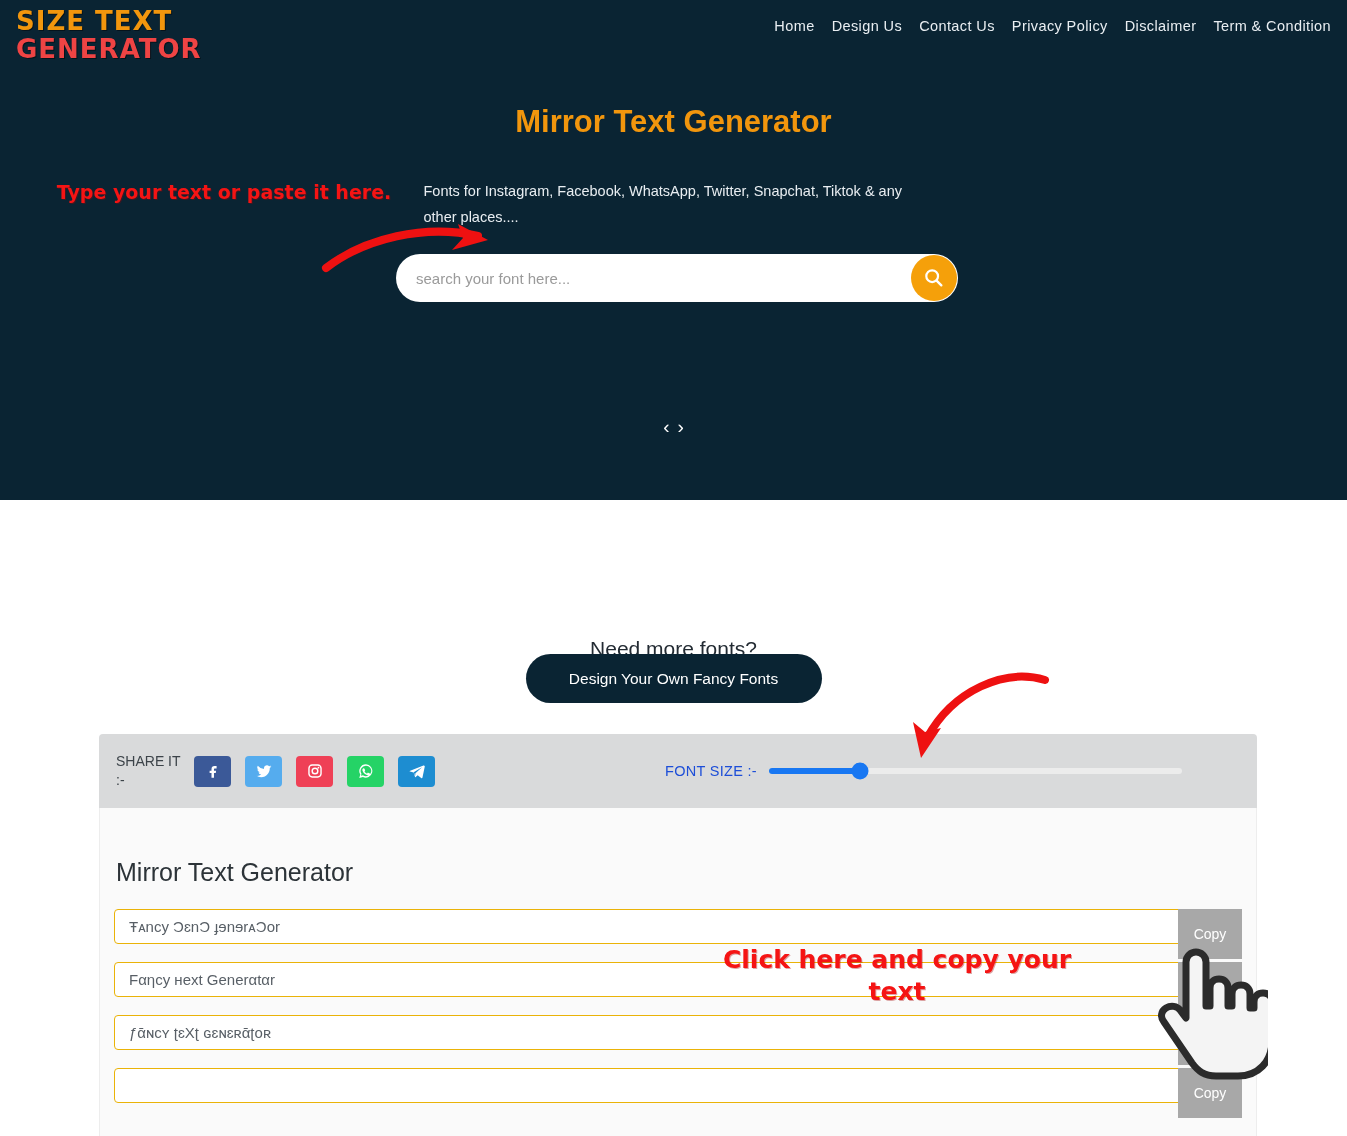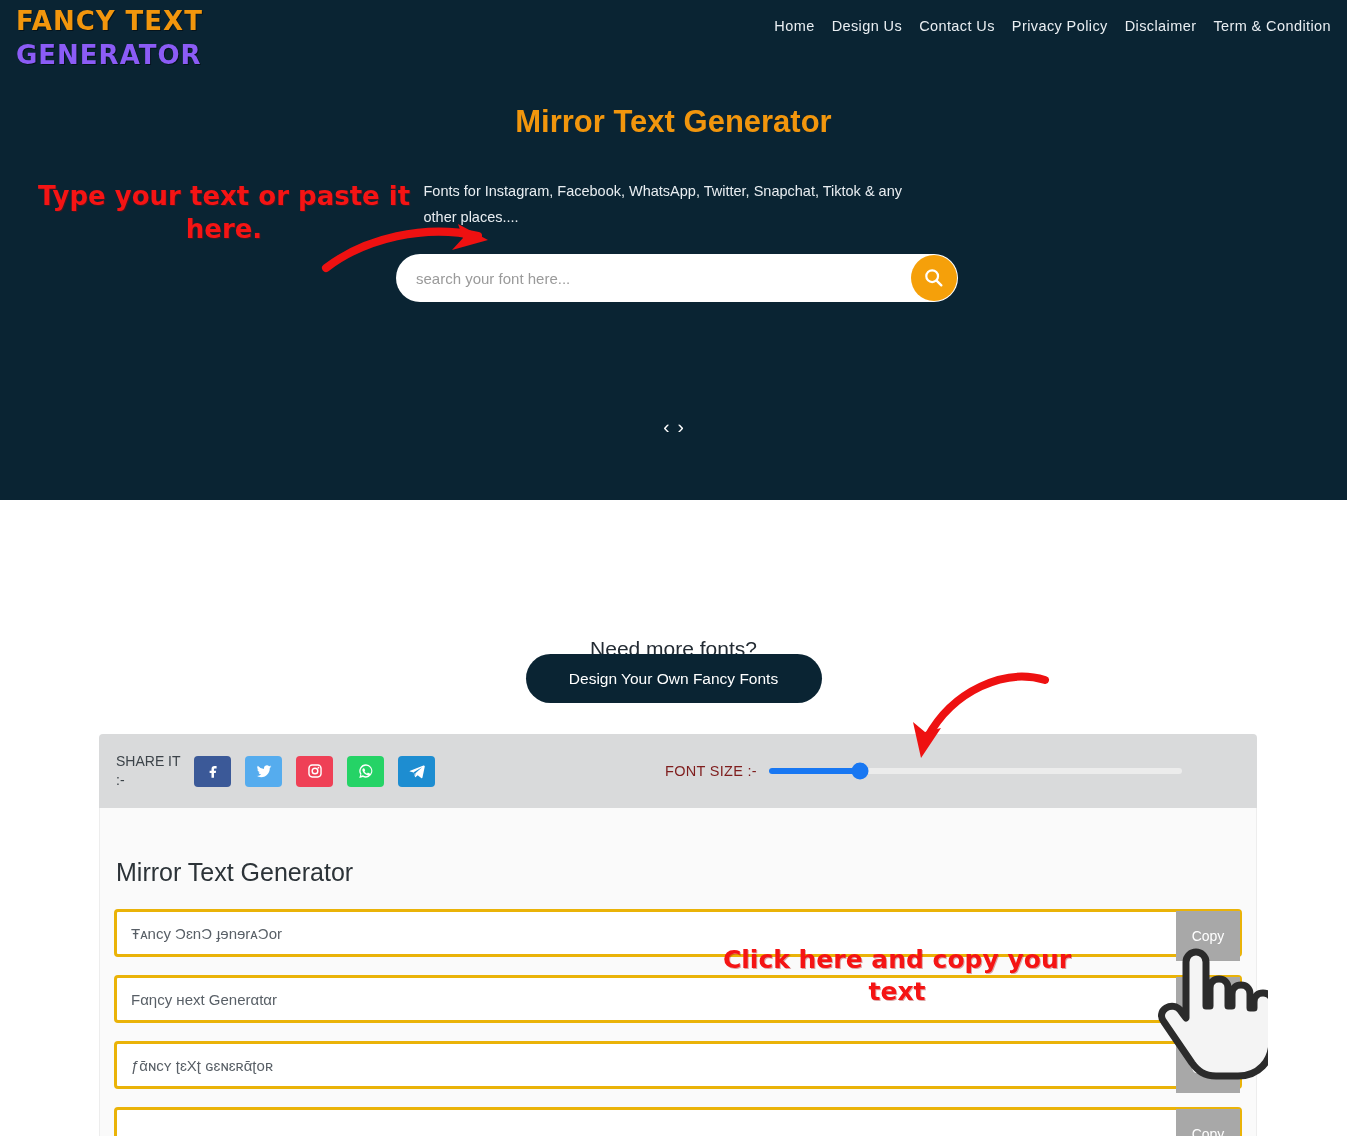--- a/index.html
+++ b/index.html
@@ -31,23 +31,23 @@
     font-weight: 700; font-size: 26px;
     letter-spacing: 1px;
     color: #f2960d;
     text-shadow: 1px 1px 0 rgba(0,0,0,.45);
   }
   .logo .l2 {
     display: block;
     font-family: "DejaVu Sans", sans-serif;
     font-weight: 700; font-size: 26px;
     letter-spacing: 1px;
-    color: #8b5cf6;
+    color: #ef4444;
     text-shadow: 1px 1px 0 rgba(0,0,0,.45);
-    margin-top: 8px;
+    margin-top: 2px;
   }
   .nav {
     position: absolute; right: 16px; top: 18px;
     display: flex; gap: 17px; align-items: flex-end;
   }
   .nav a {
     color: #e9eef2; font-size: 14.5px; letter-spacing: .4px;
     text-decoration: none; white-space: nowrap;
     font-family: "Liberation Sans", sans-serif;
   }
@@ -141,21 +141,21 @@
   .social { display: flex; gap: 14px; margin-left: 4px; }
   .soc {
     width: 37px; height: 31px; border-radius: 4px;
     display: flex; align-items: center; justify-content: center;
     cursor: pointer;
   }
   .soc svg { width: 18px; height: 18px; fill: #fff; }
   .fontsize-group {
     margin-left: 230px; display: flex; align-items: center; gap: 12px;
   }
-  .fontsize-label { font-size: 14.5px; color: #7f1d1d; letter-spacing: .3px; }
+  .fontsize-label { font-size: 14.5px; color: #1d4ed8; letter-spacing: .3px; }
   .slider {
     position: relative; width: 413px; height: 6px;
     background: #ececec; border-radius: 3px;
   }
   .slider .fill {
     position: absolute; left: 0; top: 0; height: 6px;
     width: 22%; background: #1877f2; border-radius: 3px;
   }
   .slider .thumb {
     position: absolute; left: 22%; top: 50%;
@@ -172,23 +172,23 @@
     border-left: 1px solid #ededed; border-right: 1px solid #ededed;
   }
   .panel-title {
     margin: 50px 0 0 16px;
     font-size: 25px; color: #2c3338; font-weight: 400;
   }
   .rows { margin-top: 22px; }
   .row {
     position: relative;
     margin: 0 14px 18px 14px;
-    height: 48px;
+    height: 35px;
     background: #ffffff;
-    border: 3px solid #eab308;
+    border: 1px solid #eab308;
     border-radius: 4px;
     display: flex; align-items: center;
   }
   .row-text {
     padding-left: 14px; font-size: 15px; color: #585f66;
     white-space: nowrap; overflow: hidden;
   }
   .copy-btn {
     position: absolute; right: -1px; top: -1px;
     width: 64px; height: 50px;
@@ -203,36 +203,36 @@
   .anno {
     position: absolute;
     color: #f51414;
     font-family: "DejaVu Sans", sans-serif;
     font-weight: 700;
     text-align: center;
     line-height: 1.28;
     text-shadow: 1px 1px 0 rgba(160,0,0,.35);
     pointer-events: none;
   }
-  #anno1 { left: 18px; top: 180px; width: 412px; font-size: 26px; }
+  #anno1 { left: 18px; top: 180px; width: 412px; font-size: 19px; }
   #anno2 { left: 856px; top: 602px; width: 460px; font-size: 25px; }
   #anno3 { left: 694px; top: 944px; width: 406px; font-size: 25px; }
   .anno-arrow { position: absolute; pointer-events: none; }
   .cursor-hand { position: absolute; pointer-events: none; }
 </style>
 </head>
 <body>
 
 <div id="page">
 
   <div class="hero">
 
     <div class="topbar">
       <div class="logo">
-        <span class="l1">FANCY TEXT</span>
+        <span class="l1">SIZE TEXT</span>
         <span class="l2">GENERATOR</span>
       </div>
       <nav class="nav">
         <a href="#">Home</a>
         <a href="#">Design Us</a>
         <a href="#">Contact Us</a>
         <a href="#">Privacy Policy</a>
         <a href="#">Disclaimer</a>
         <a href="#">Term &amp; Condition</a>
       </nav>

